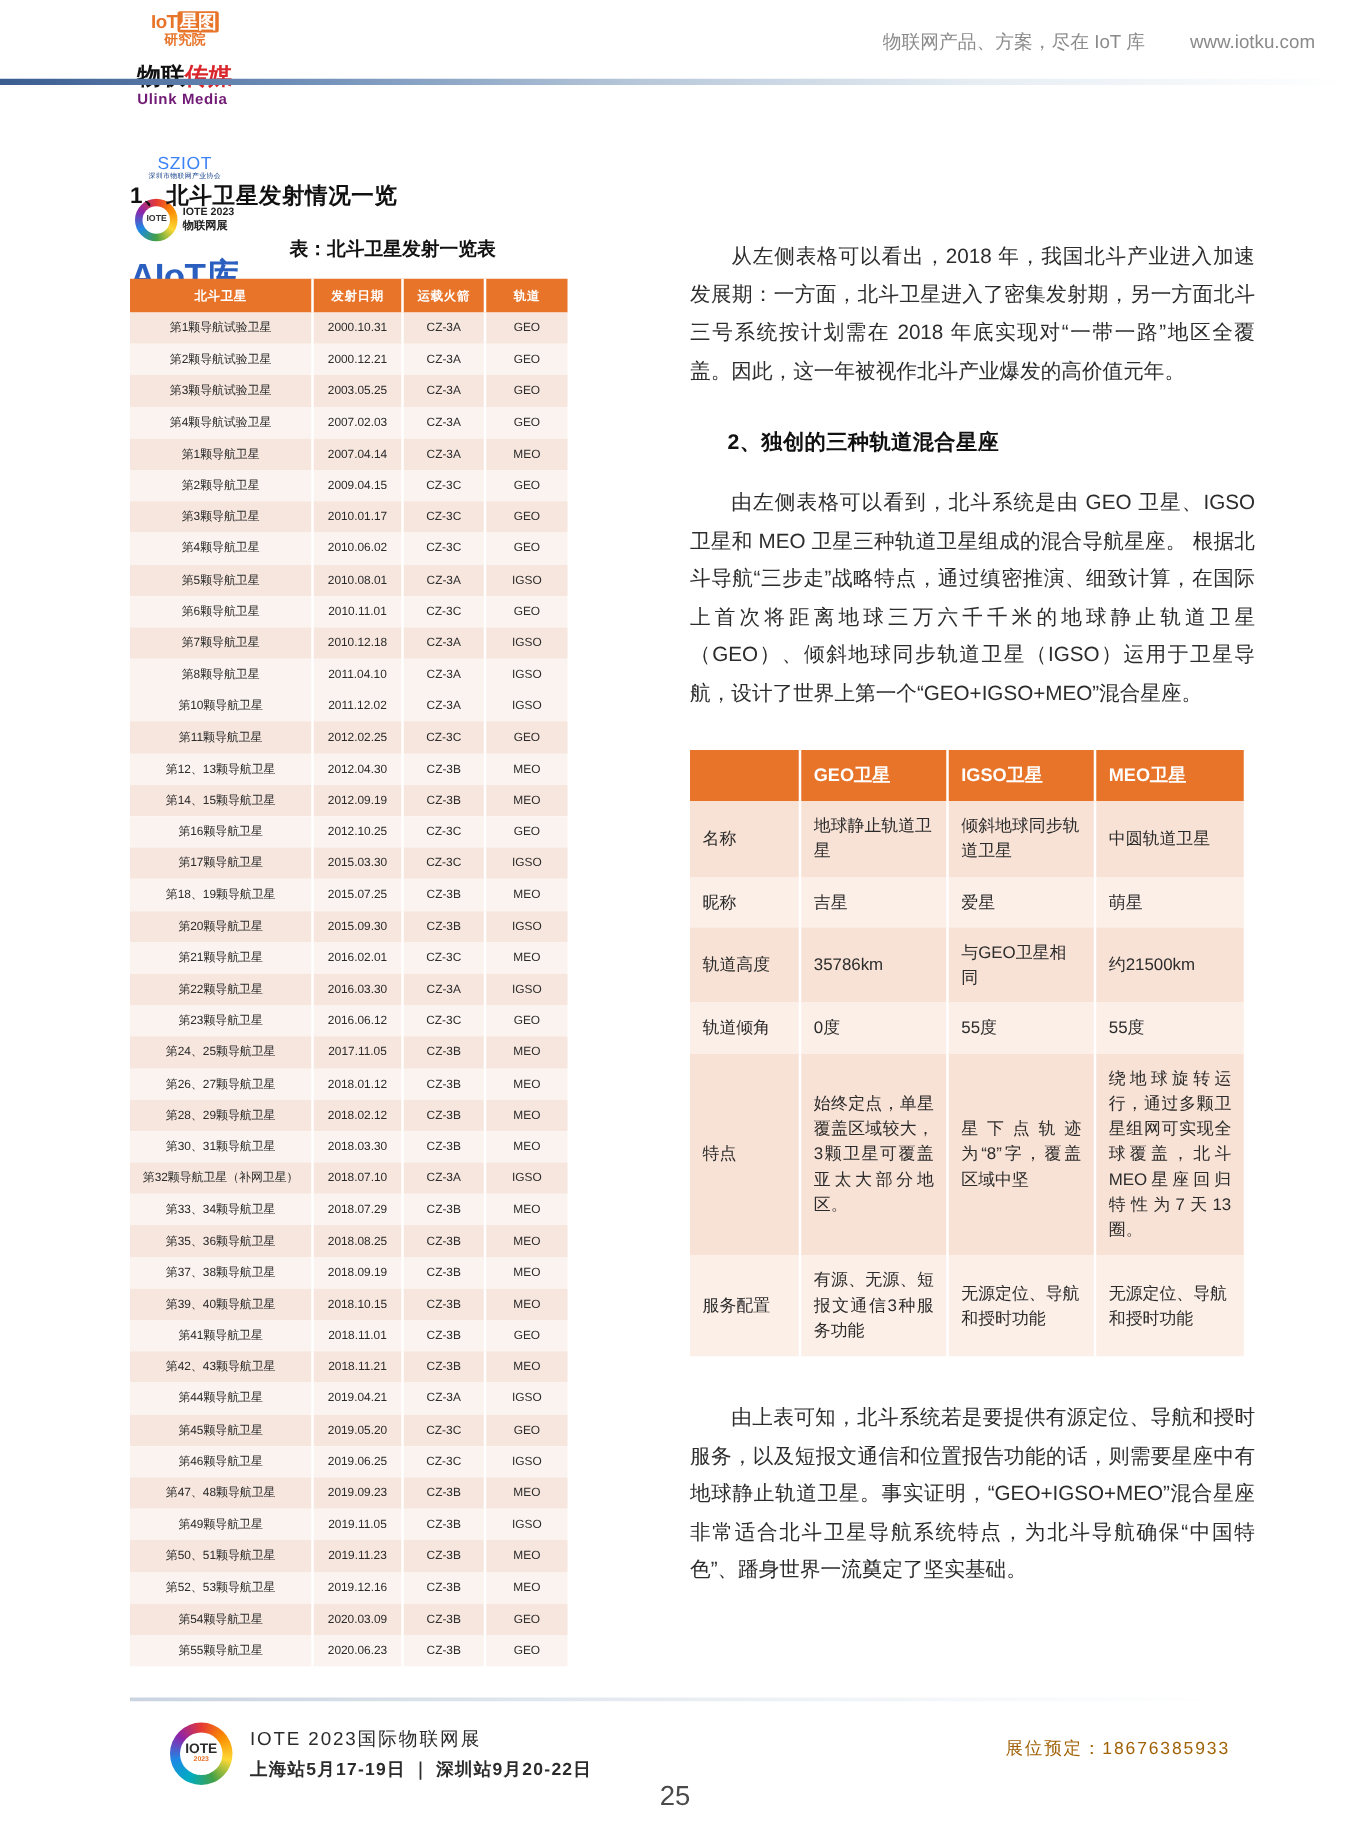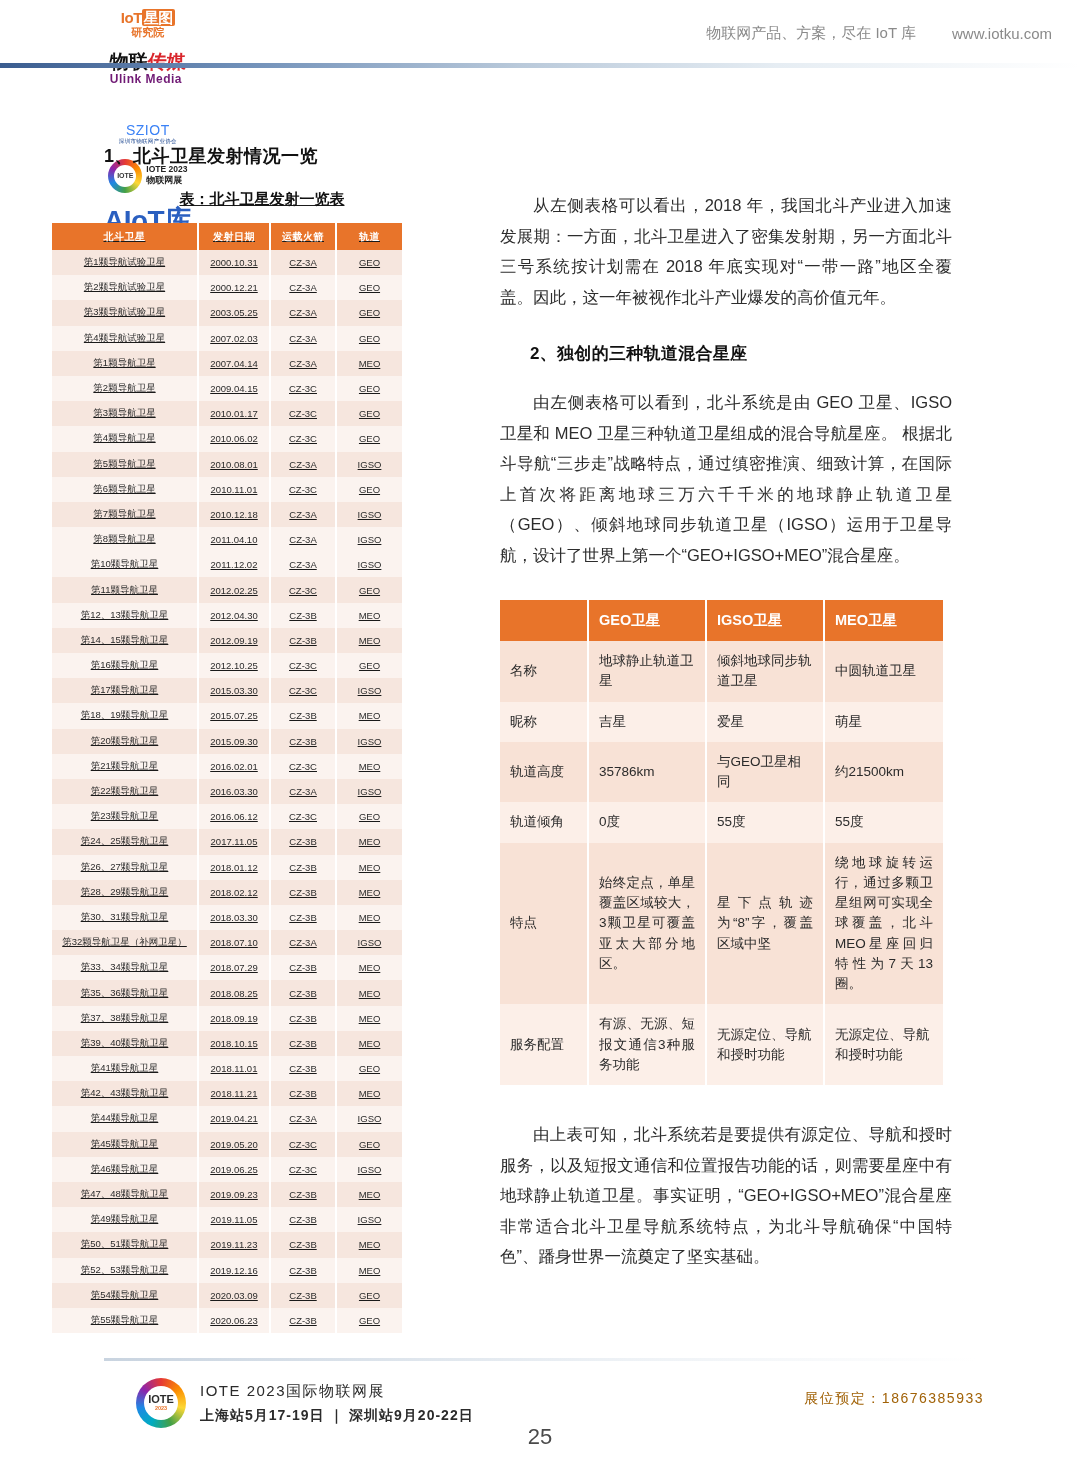--- a/index.html
+++ b/index.html
@@ -141,22 +141,21 @@
     font-weight: bold;
     color: #111;
     letter-spacing: 0.5px;
   }
   .columns {
     display: flex;
     margin-top: 22px;
   }
   .col-left {
     width: 420px;
-    margin-left: 52px;
-    text-decoration: underline;
+    margin-left: 104px;
   }
   .col-right {
     width: 452px;
     margin-left: 28px;
   }
 
   .table-caption {
     text-align: center;
     font-size: 15px;
     font-weight: bold;

